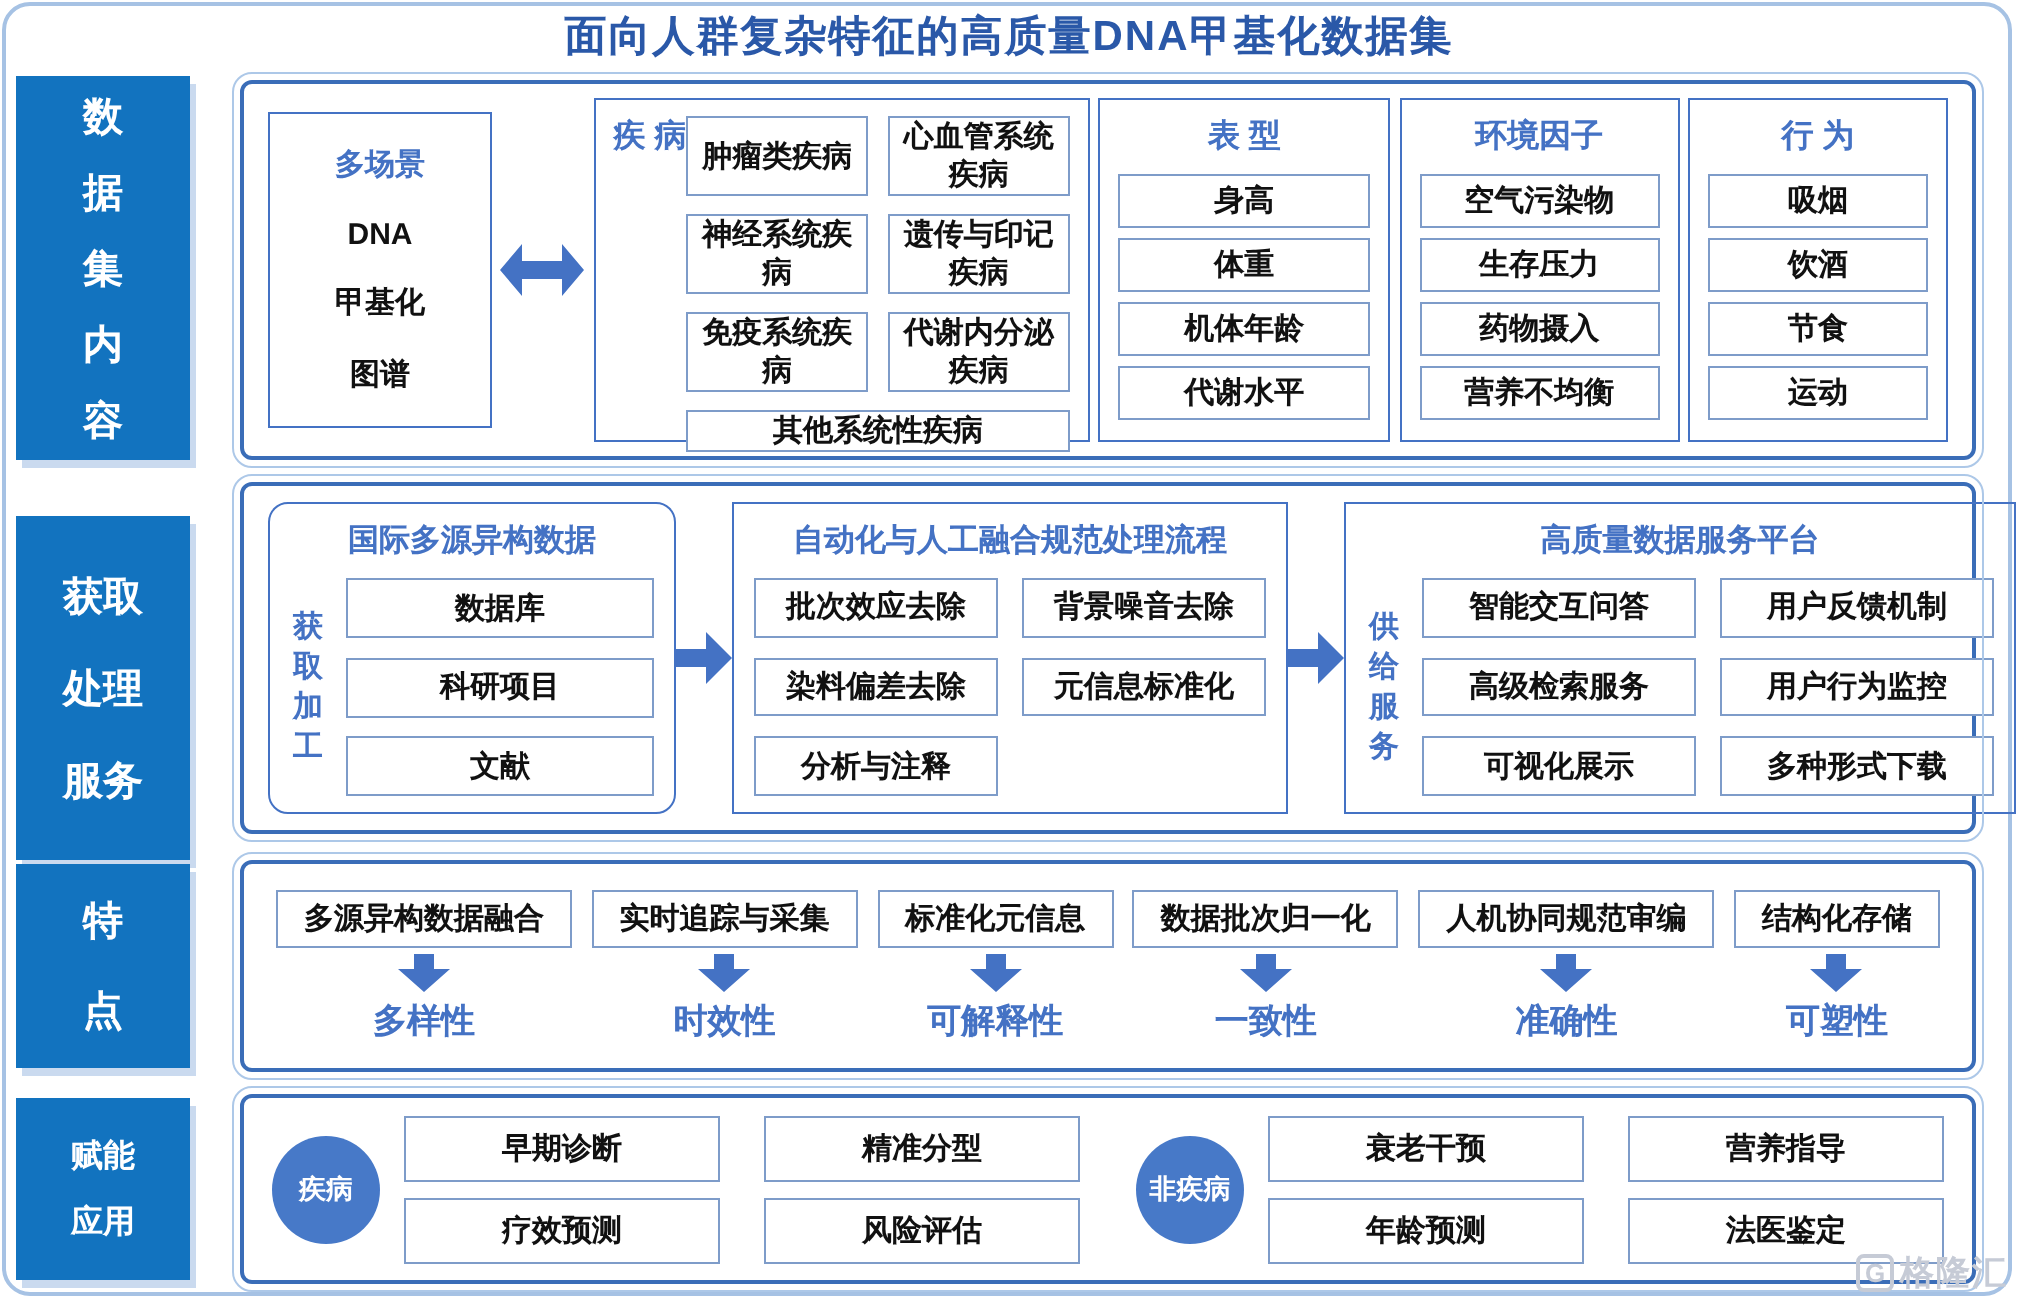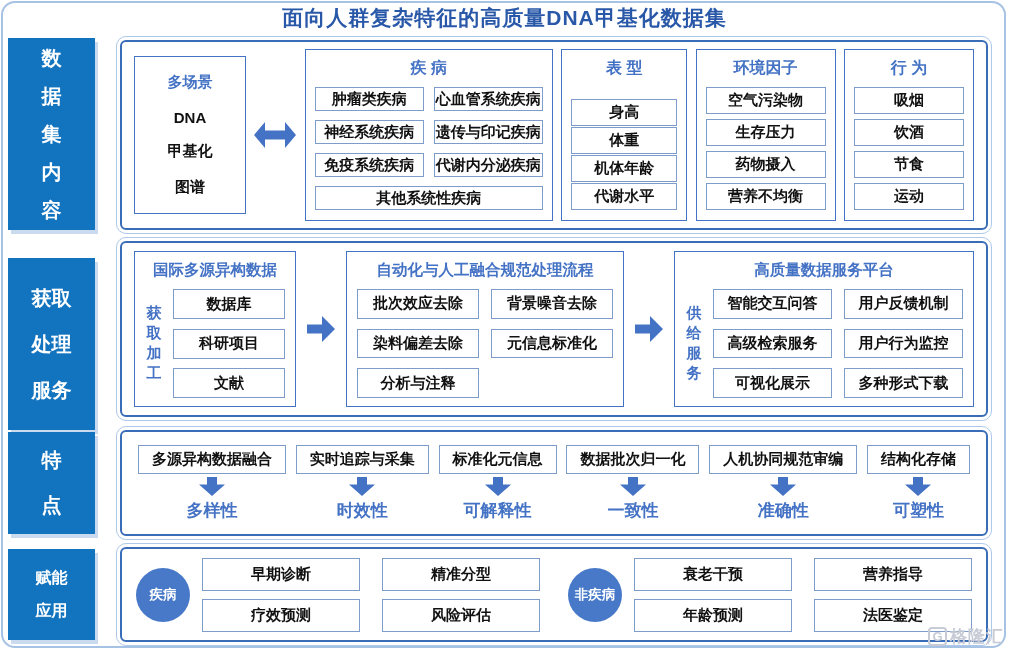--- a/index.html
+++ b/index.html
@@ -33,42 +33,42 @@
 
   .ibox { border:1.4px solid #7E9CC9; background:#fff; display:flex; align-items:center;
           justify-content:center; font-weight:bold; font-size:15px; color:#111;
           text-align:center; }
 
   
   .scene { width:112px; height:158px; border:1.5px solid #4472C4; flex:none;
            display:flex; flex-direction:column; align-items:center; justify-content:space-evenly;
            font-size:15px; font-weight:bold; color:#111; }
   .scene .hd { color:#4472C4; }
-  .sec { border:1.5px solid #4472C4; height:172px; display:flex; flex-direction:column;
+  .sec { border:1.5px solid #4472C4; height:172px; display:flex; flex-direction:row;
          padding:8px 9px 10px; flex:none; }
   .sec-h { color:#4472C4; font-weight:bold; font-size:16px; text-align:center; margin-bottom:8px; }
   .sec-disease { width:248px; }
   .dgrid { display:grid; grid-template-columns:1fr 1fr; gap:9px 10px; flex:1; }
   .wide { grid-column:1/-1; }
   .sec-col { display:flex; flex-direction:column; }
-  .sec-pheno { width:126px;gap:12px; } .sec-env { width:140px; } .sec-beh { width:130px; }
+  .sec-pheno { width:146px; } .sec-env { width:140px; } .sec-beh { width:130px; }
   .col { display:flex; flex-direction:column; justify-content:space-between; flex:1; }
   .col .ibox { height:27px; }
   .arrow { flex:none; }
 
   
   .grp { border:1.5px solid #4472C4; height:156px; display:flex; flex-direction:column;
          padding:8px 10px; flex:none; }
   .grp-h { color:#4472C4; font-weight:bold; font-size:15.5px; text-align:center; margin-bottom:8px; }
   .grp-body { display:flex; flex:1; gap:10px; align-items:stretch; }
   .vlabel { display:flex; flex-direction:column; justify-content:center; align-items:center;
             row-gap:1px; color:#4472C4; font-weight:bold; font-size:15px; width:18px; flex:none; }
   .stack { display:flex; flex-direction:column; justify-content:space-between; flex:1; }
   .stack .ibox { height:30px;font-family:Liberation Serif, serif; }
-  .grp-source { width:162px; } .grp-process { width:278px; } .grp-platform { width:300px; }
+  .grp-source { width:204px;border-radius:10px; } .grp-process { width:278px; } .grp-platform { width:336px; }
   .pgrid { display:grid; grid-template-columns:1fr 1fr; gap:10px 12px; flex:1; }
 
   
   .feat { display:flex; flex-direction:column; align-items:center; flex:none; }
   .feat .ibox { height:29px; padding:0 13px; }
   .feat svg { margin:3px 0; }
   .flabel { color:#4472C4; font-weight:bold; font-size:17px; }
 
   
   .app-group { display:flex; align-items:center; gap:12px; flex:none; }

